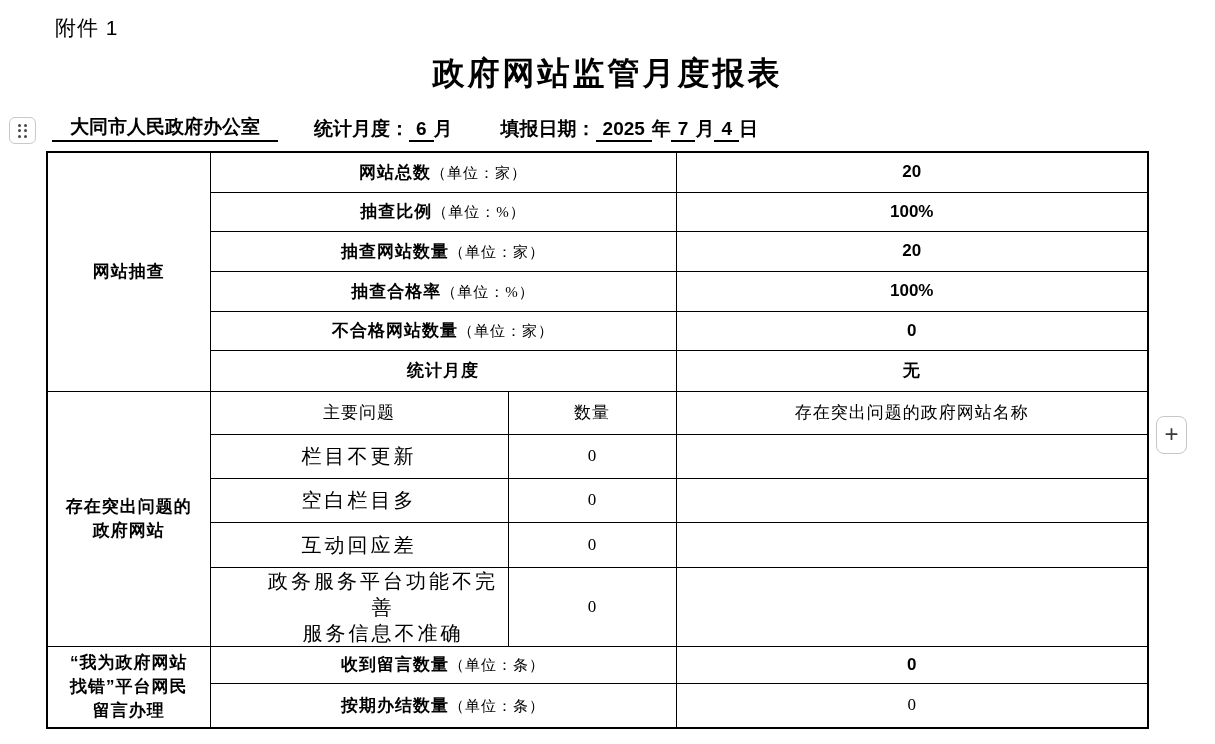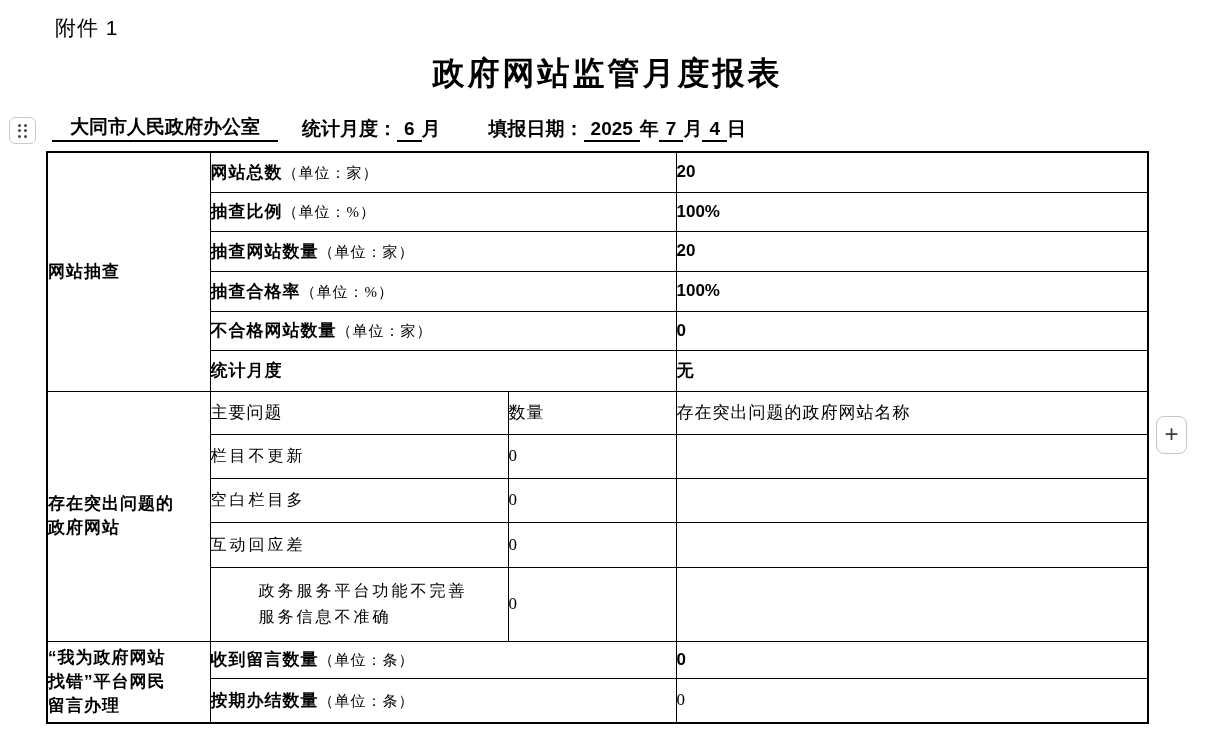--- a/index.html
+++ b/index.html
@@ -35,21 +35,21 @@
     left: 52px; top: 114px;
     display: flex;
     align-items: flex-end;
     font-weight: bold;
     font-size: 19px;
     white-space: nowrap;
   }
   .u { border-bottom: 2px solid #000; display: inline-block; }
   .u-unit  { padding: 0 18px; }
   .u-num   { padding: 0 7px; }
-  .hgap1 { margin-left: 24px; }
+  .hgap1 { margin-left: 36px; }
   .hgap2 { margin-left: 48px; }
 
   
   .drag-handle {
     position: absolute;
     left: 9px; top: 117px;
     width: 27px; height: 27px;
     border: 1.5px solid #c9c9c9;
     border-radius: 6px;
     background: #ffffff;
@@ -85,21 +85,21 @@
   table.report {
     position: absolute;
     left: 46px; top: 151px;
     width: 1101px;
     border-collapse: collapse;
     table-layout: fixed;
     border: 2px solid #000000;
   }
   table.report td {
     border: 1px solid #000000;
-    text-align: left;
+    text-align: center;
     vertical-align: middle;
     padding: 0;
     overflow: hidden;
   }
   .sec-label {
     font-weight: bold;
     font-size: 17px;
     line-height: 24px;
     letter-spacing: 1px;
   }
@@ -109,21 +109,21 @@
     font-weight: normal;
     font-size: 15px;
     letter-spacing: 1px;
   }
   .hdr { font-weight: normal; font-size: 17px; letter-spacing: 1px; margin-top: 40px; }
   .val-sans  { font-size: 17px; font-family: "Liberation Sans", sans-serif; font-weight: bold; }
   .val-serif { font-size: 17px; font-family: "Liberation Serif", serif; }
   .val-bold  { font-size: 17px; font-weight: bold; letter-spacing: 1px; }
   .problem {
     font-family: Liberation Serif, serif;
-    font-size: 16px;
+    font-size: 20px;
     letter-spacing: 3px;
     line-height: 26px;
     margin-left: 48px;
   }
   .block { display: block; }
 </style>
 </head>
 <body>
 
 <div class="attachment">附件 1</div>

